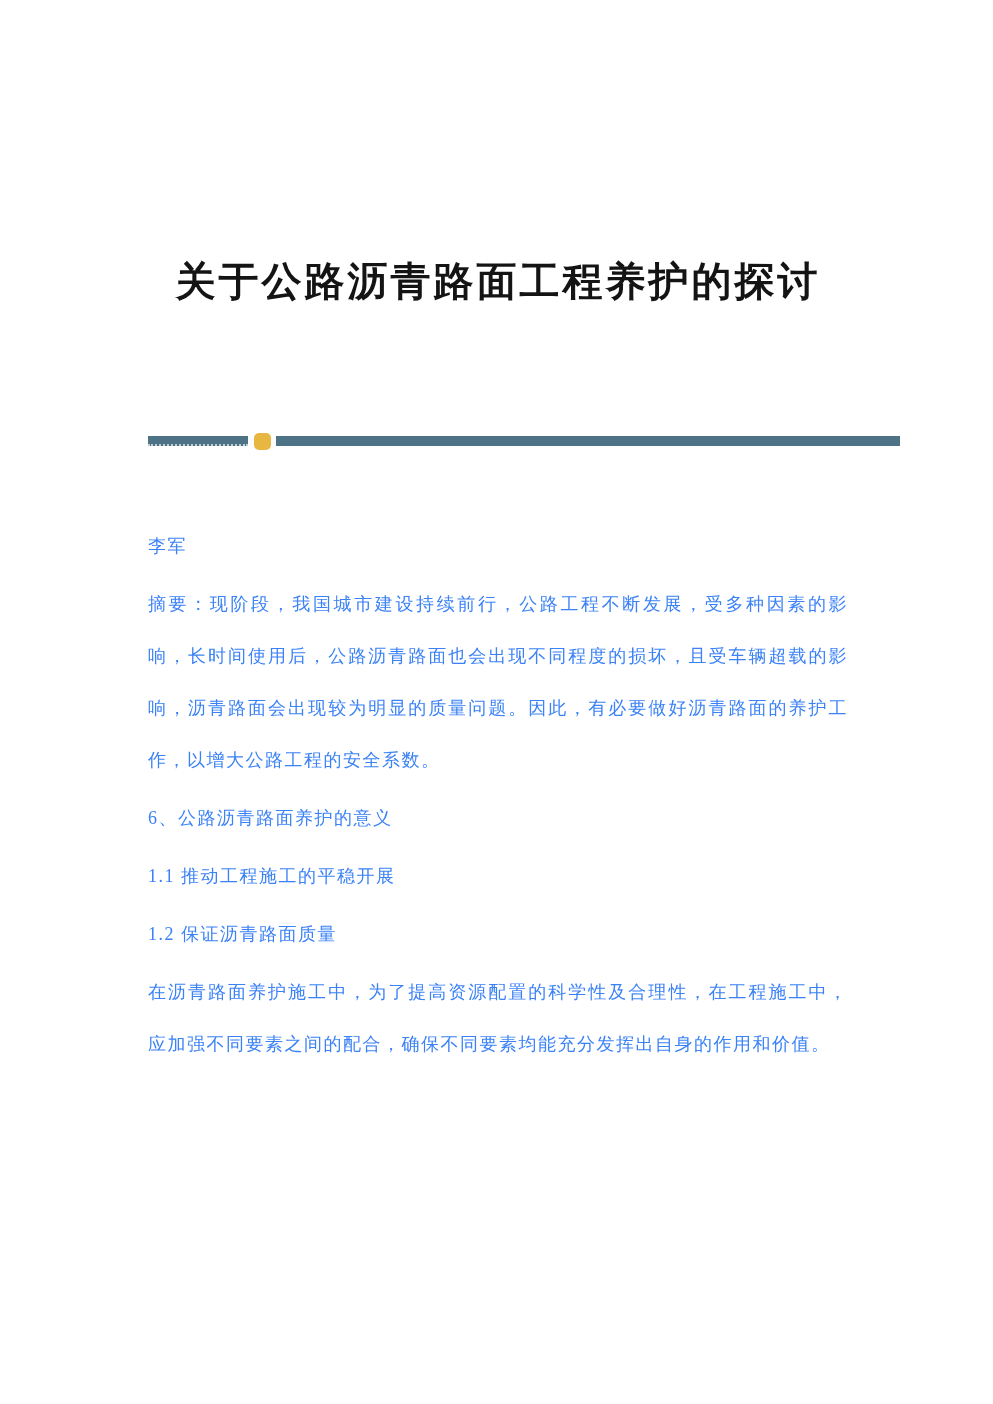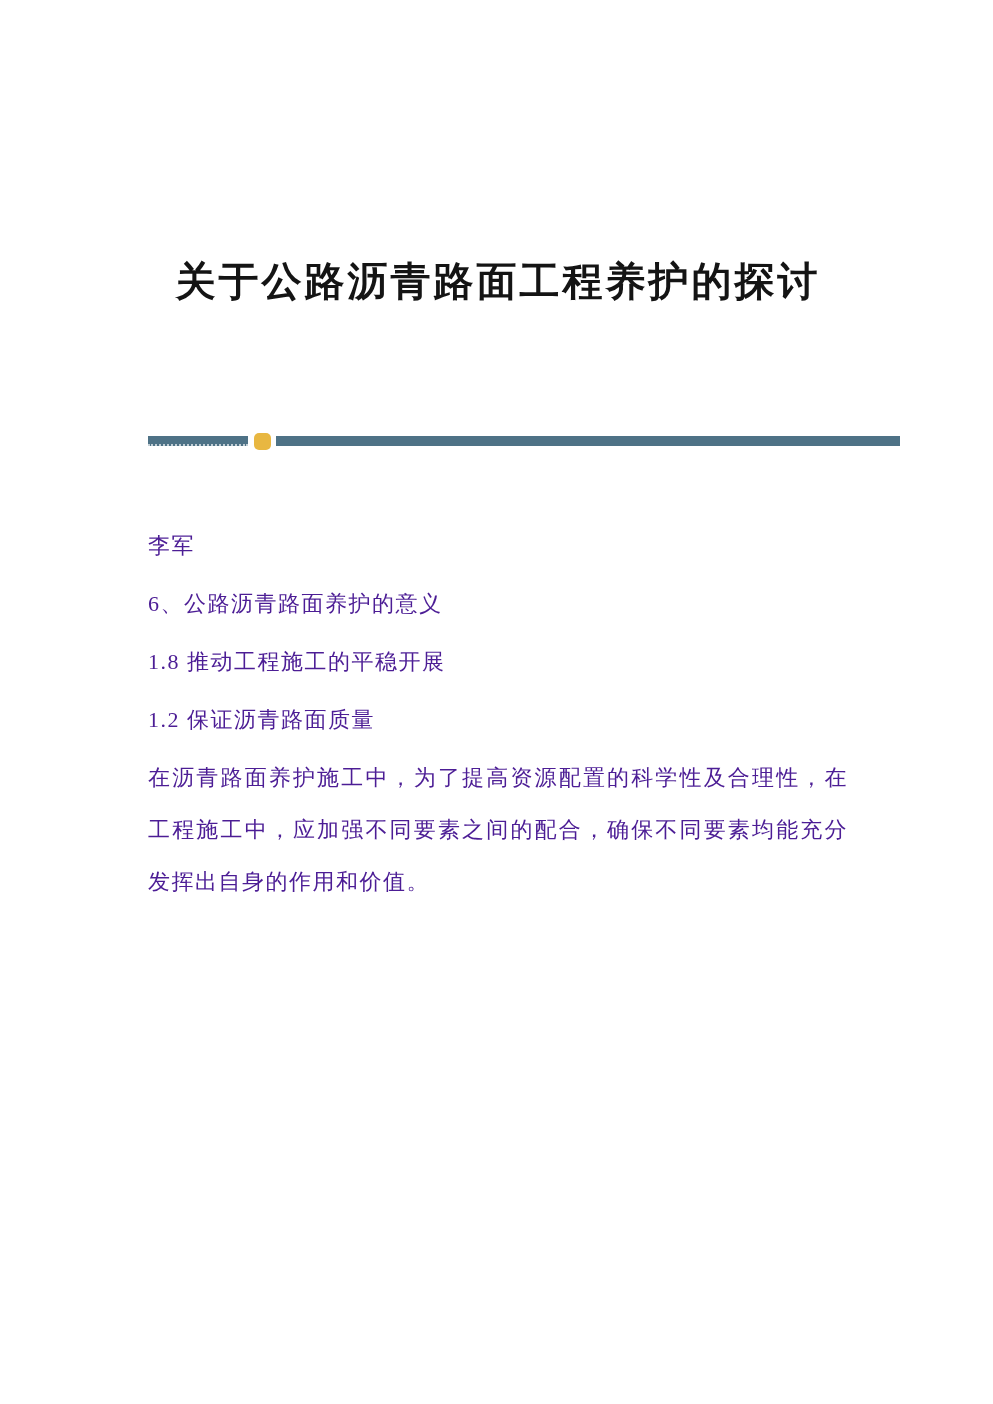--- a/index.html
+++ b/index.html
@@ -59,26 +59,26 @@
     flex: 1 1 auto;
     height: 10px;
     background: #4e7286;
   }
   .content {
     margin-top: 70px;
     width: 700px;
   }
   .content p {
     margin: 6px 0;
-    font-size: 22px;
+    font-size: 18px;
     line-height: 52px;
     letter-spacing: 1.5px;
     text-align: justify;
     text-justify: inter-ideograph;
-    color: #4c1d95;
+    color: #3b82f6;
   }
   .content p.no-justify {
     text-align: left;
   }
 </style>
 </head>
 <body>
 
 <div class="page">
 
@@ -87,25 +87,26 @@
   <div class="divider">
     <span class="seg-left"></span>
     <span class="accent-dot"></span>
     <span class="seg-right"></span>
   </div>
 
   <div class="content">
 
     <p class="no-justify">李军</p>
 
+    <p>摘要：现阶段，我国城市建设持续前行，公路工程不断发展，受多种因素的影响，长时间使用后，公路沥青路面也会出现不同程度的损坏，且受车辆超载的影响，沥青路面会出现较为明显的质量问题。因此，有必要做好沥青路面的养护工作，以增大公路工程的安全系数。</p>
 
 
     <p class="no-justify">6、公路沥青路面养护的意义</p>
 
-    <p class="no-justify">1.8 推动工程施工的平稳开展</p>
+    <p class="no-justify">1.1 推动工程施工的平稳开展</p>
 
 
     <p class="no-justify">1.2 保证沥青路面质量</p>
 
     <p>在沥青路面养护施工中，为了提高资源配置的科学性及合理性，在工程施工中，应加强不同要素之间的配合，确保不同要素均能充分发挥出自身的作用和价值。</p>
 
   </div>
 
 </div>
 

